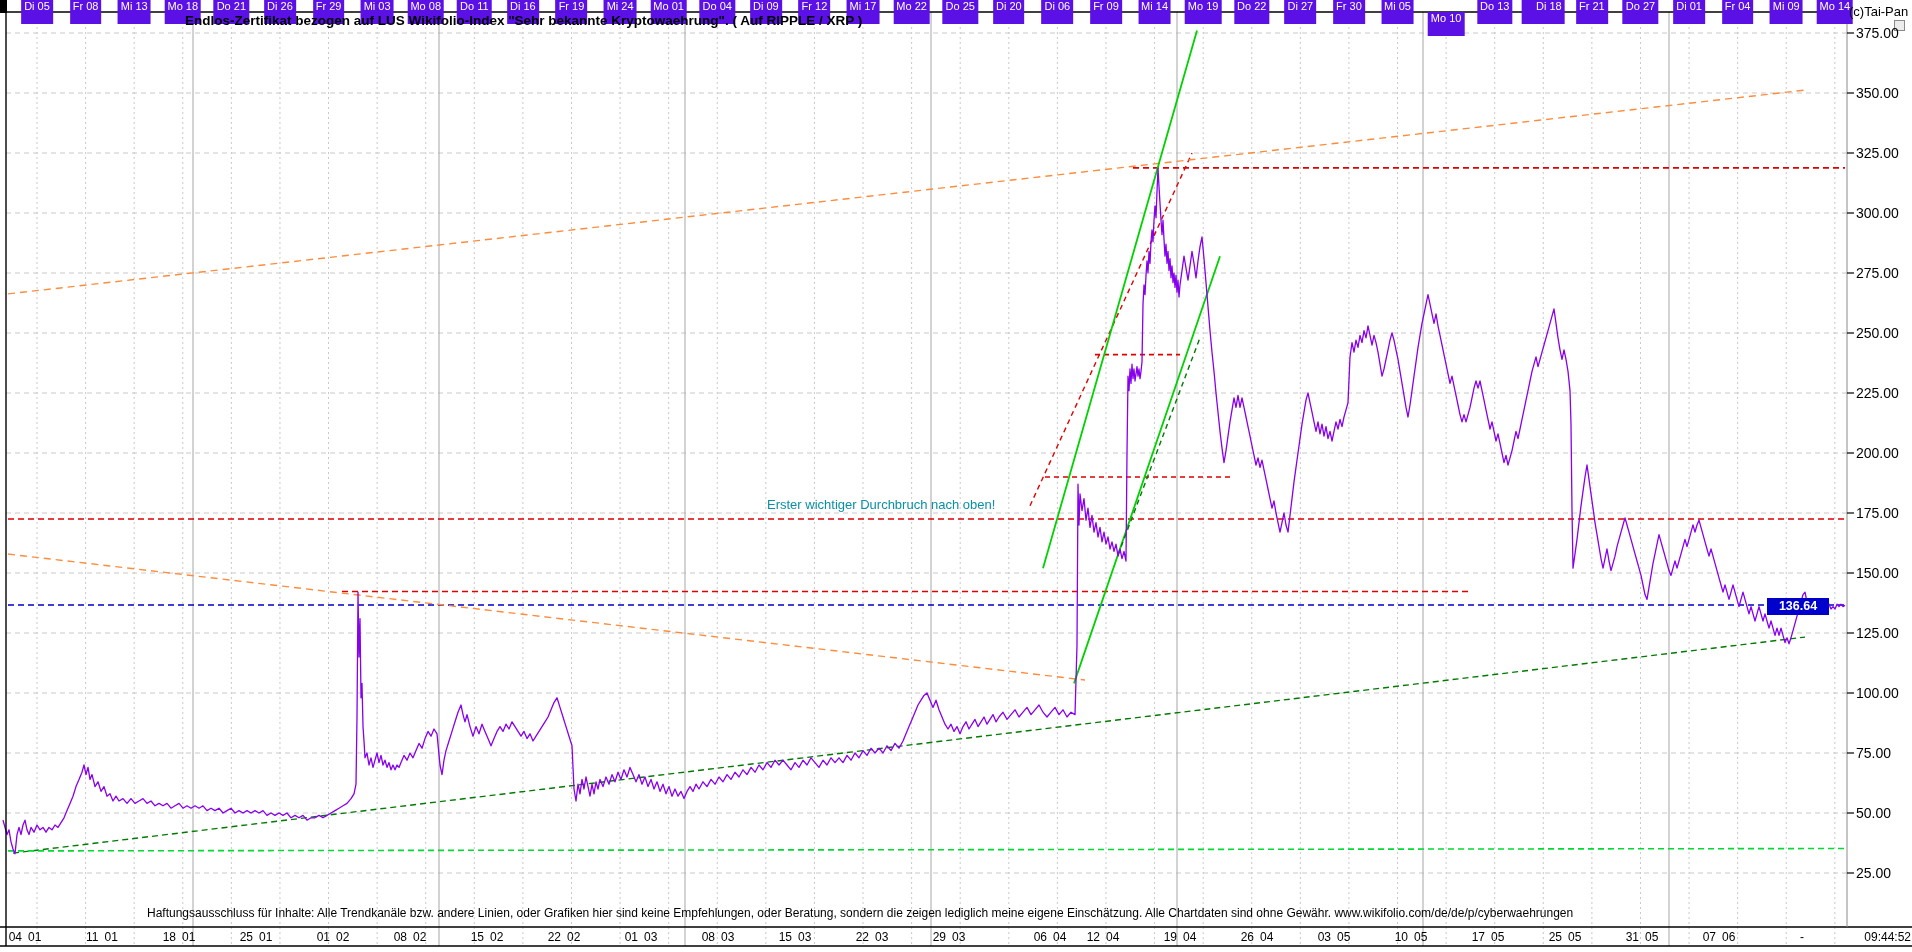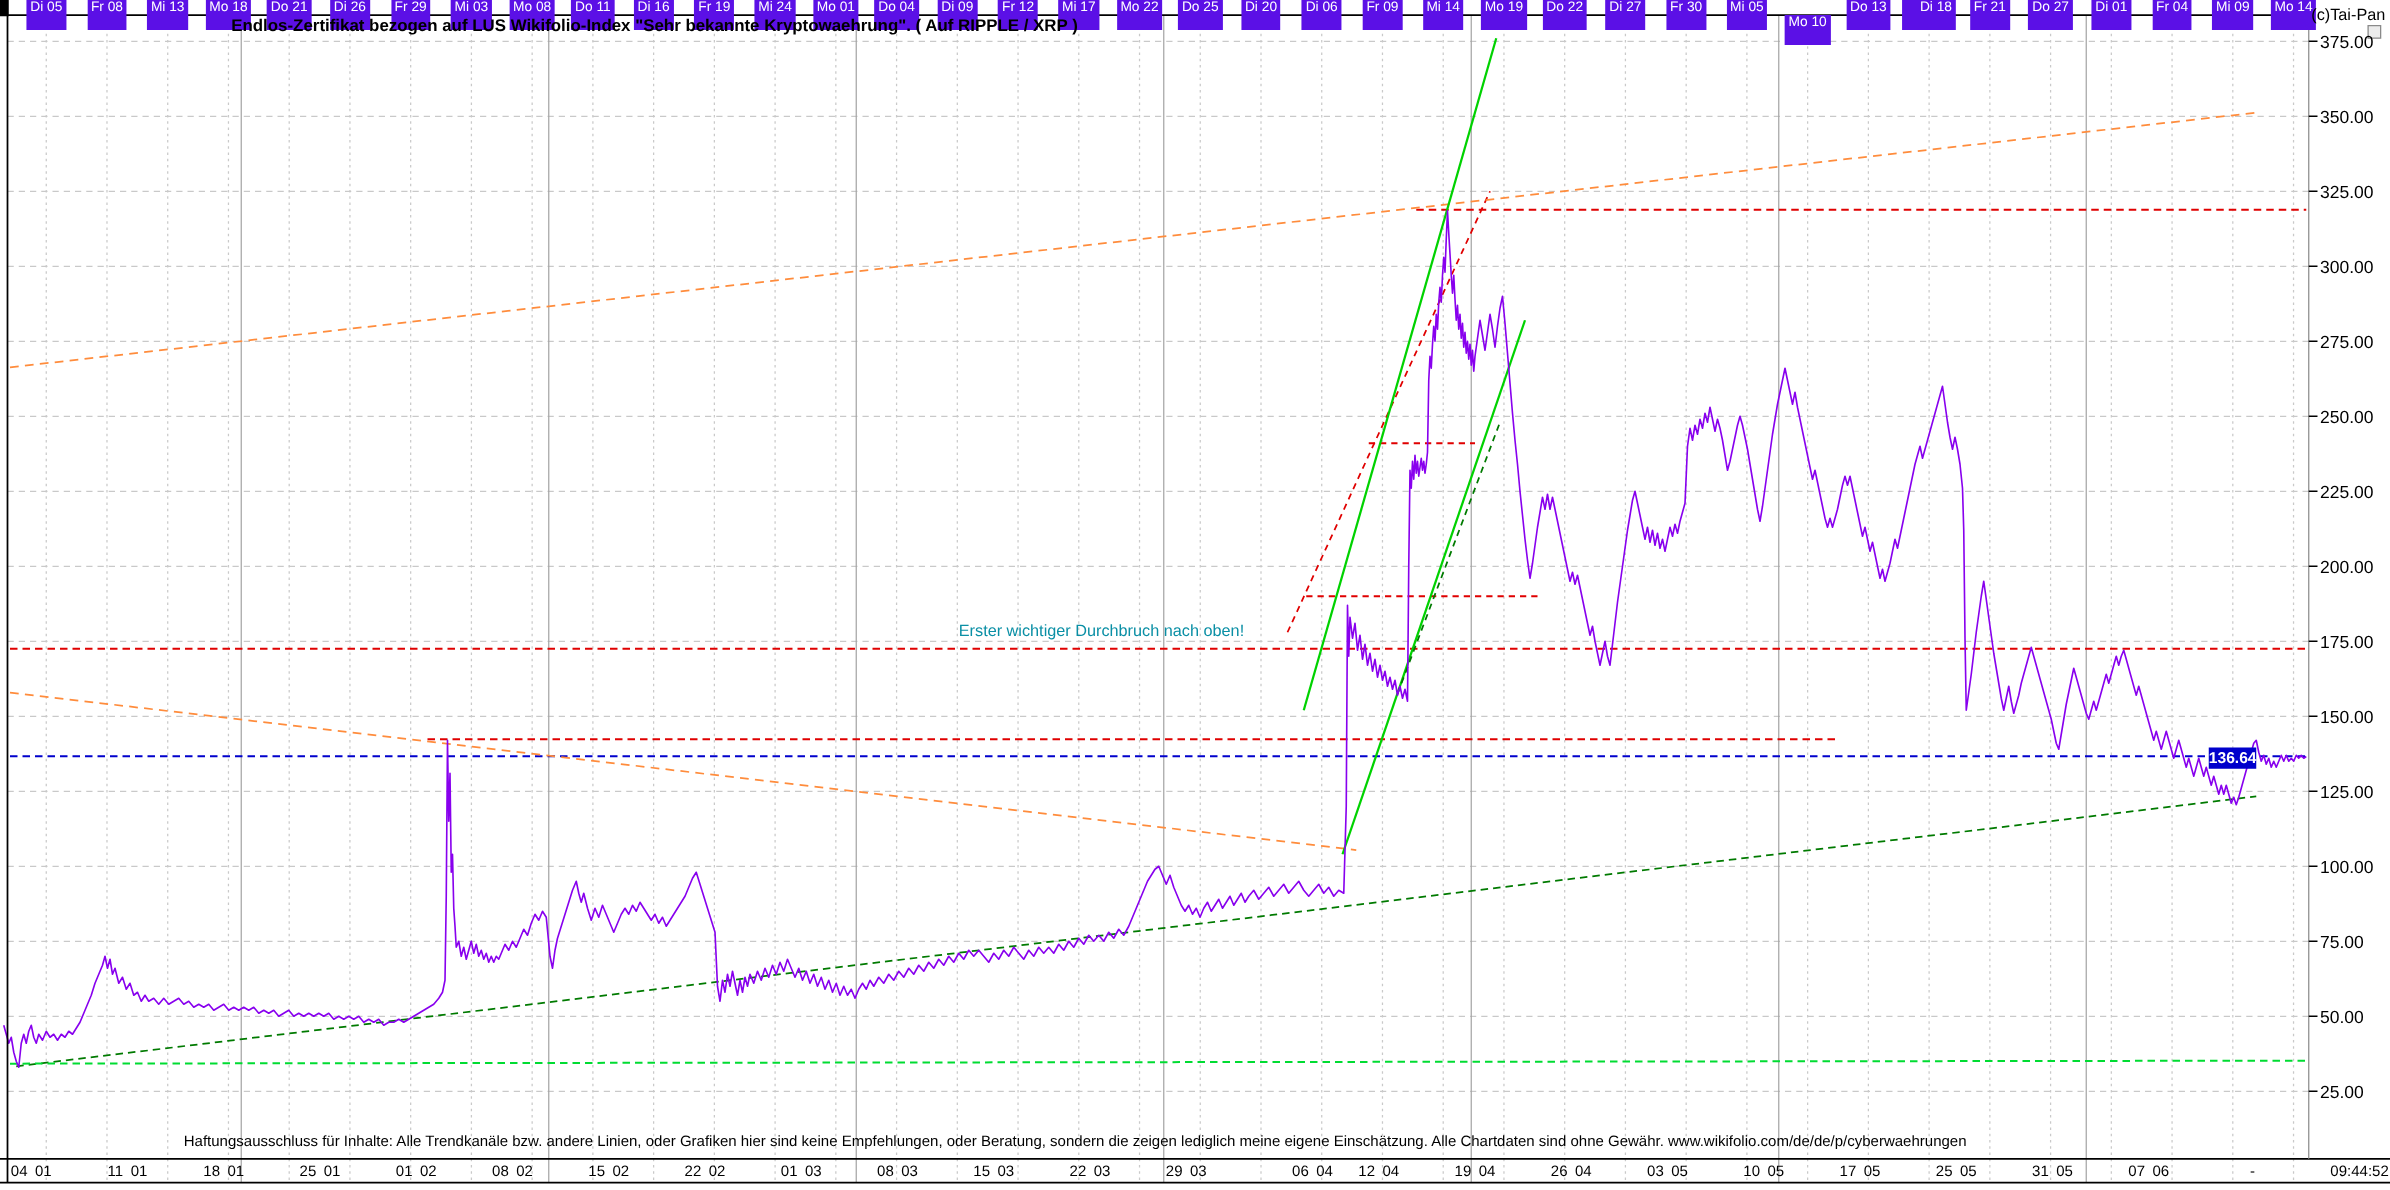--- a/index.html
+++ b/index.html
@@ -12,21 +12,21 @@
   .ylab{position:absolute;left:1856px;font-size:14px;color:#000;}
   .xlab{position:absolute;top:930px;font-size:12px;color:#000;transform:translateX(-50%);}
   .xlab span{display:inline-block;}
   .xlab .gap{width:6px;}
   #title{left:185px;top:13px;font-size:13.5px;font-weight:bold;}
   #copyright{left:1849px;top:4px;font-size:13px;}
   #winbox{position:absolute;left:1894px;top:20px;width:9px;height:9px;
           border:1px solid #8a8a8a;background:#ececec;}
   #annotation{left:767px;top:497px;font-size:13px;}
   #disclaimer{left:147px;top:906px;font-size:12px;}
-  #pricetag{position:absolute;left:1767px;top:598px;width:38px;height:17px;
+  #pricetag{position:absolute;left:1767px;top:598px;width:62px;height:17px;
             line-height:17px;text-align:center;color:#fff;font-size:12.5px;font-weight:bold;}
   #timelab{left:1845px;top:930px;width:66px;text-align:right;font-size:12px;}
   #xsep{left:1800px;top:930px;font-size:12px;}
   #corner{position:absolute;left:0;top:0;width:7px;height:13px;background:#000;}
 </style>
 </head>
 <body>
 
 <div id="stage">
   <div id="corner"></div>

